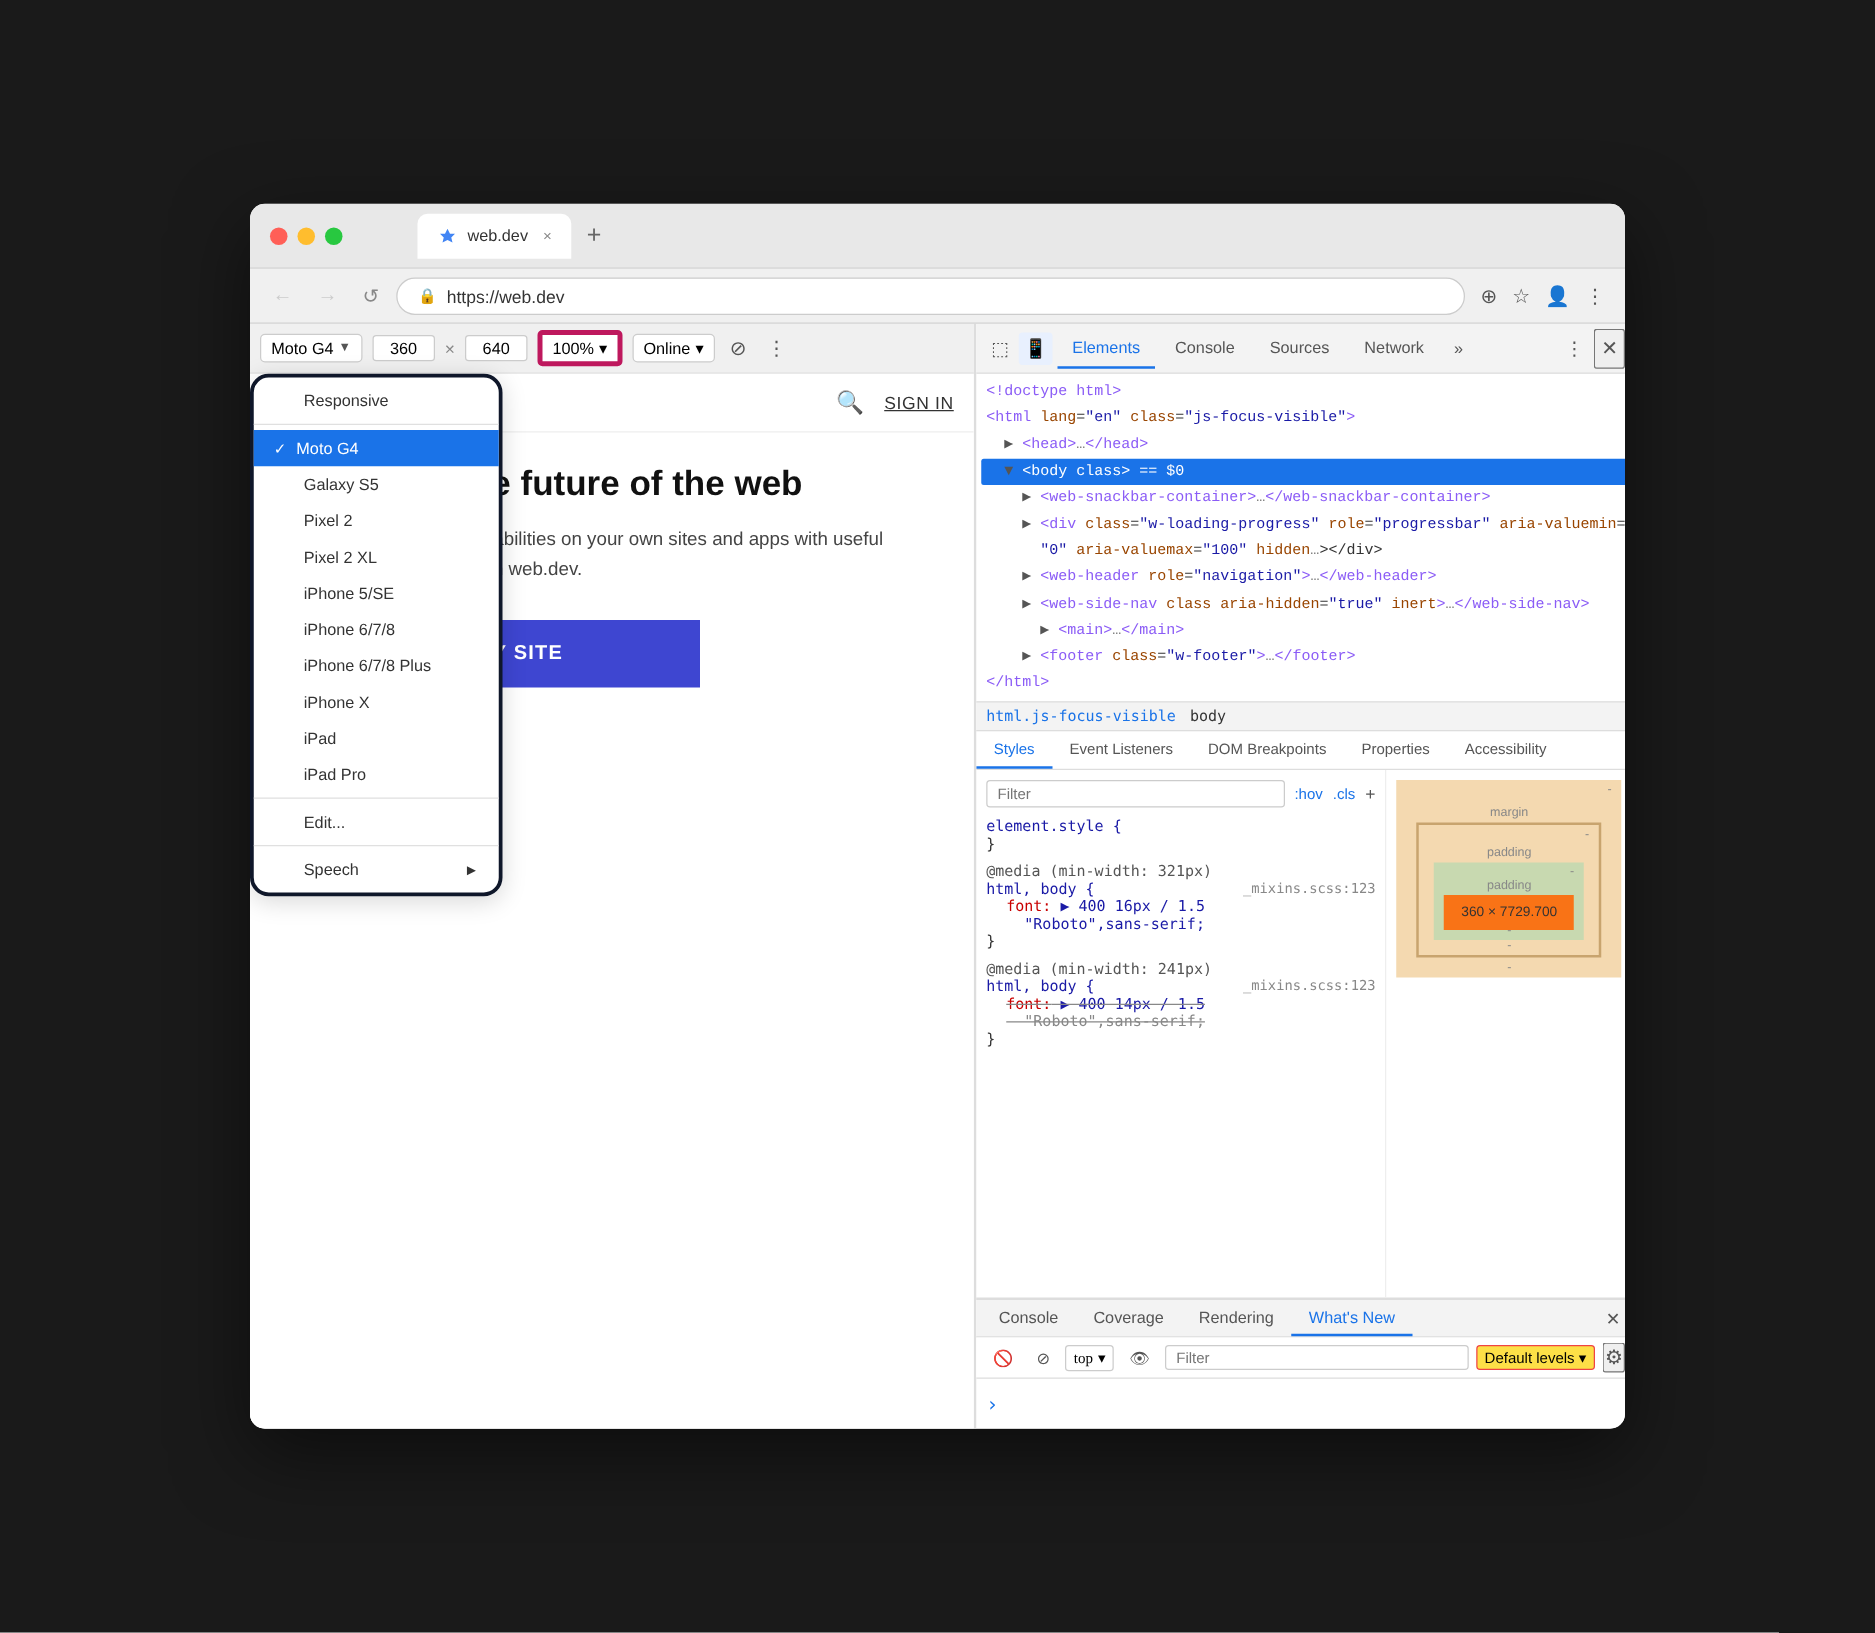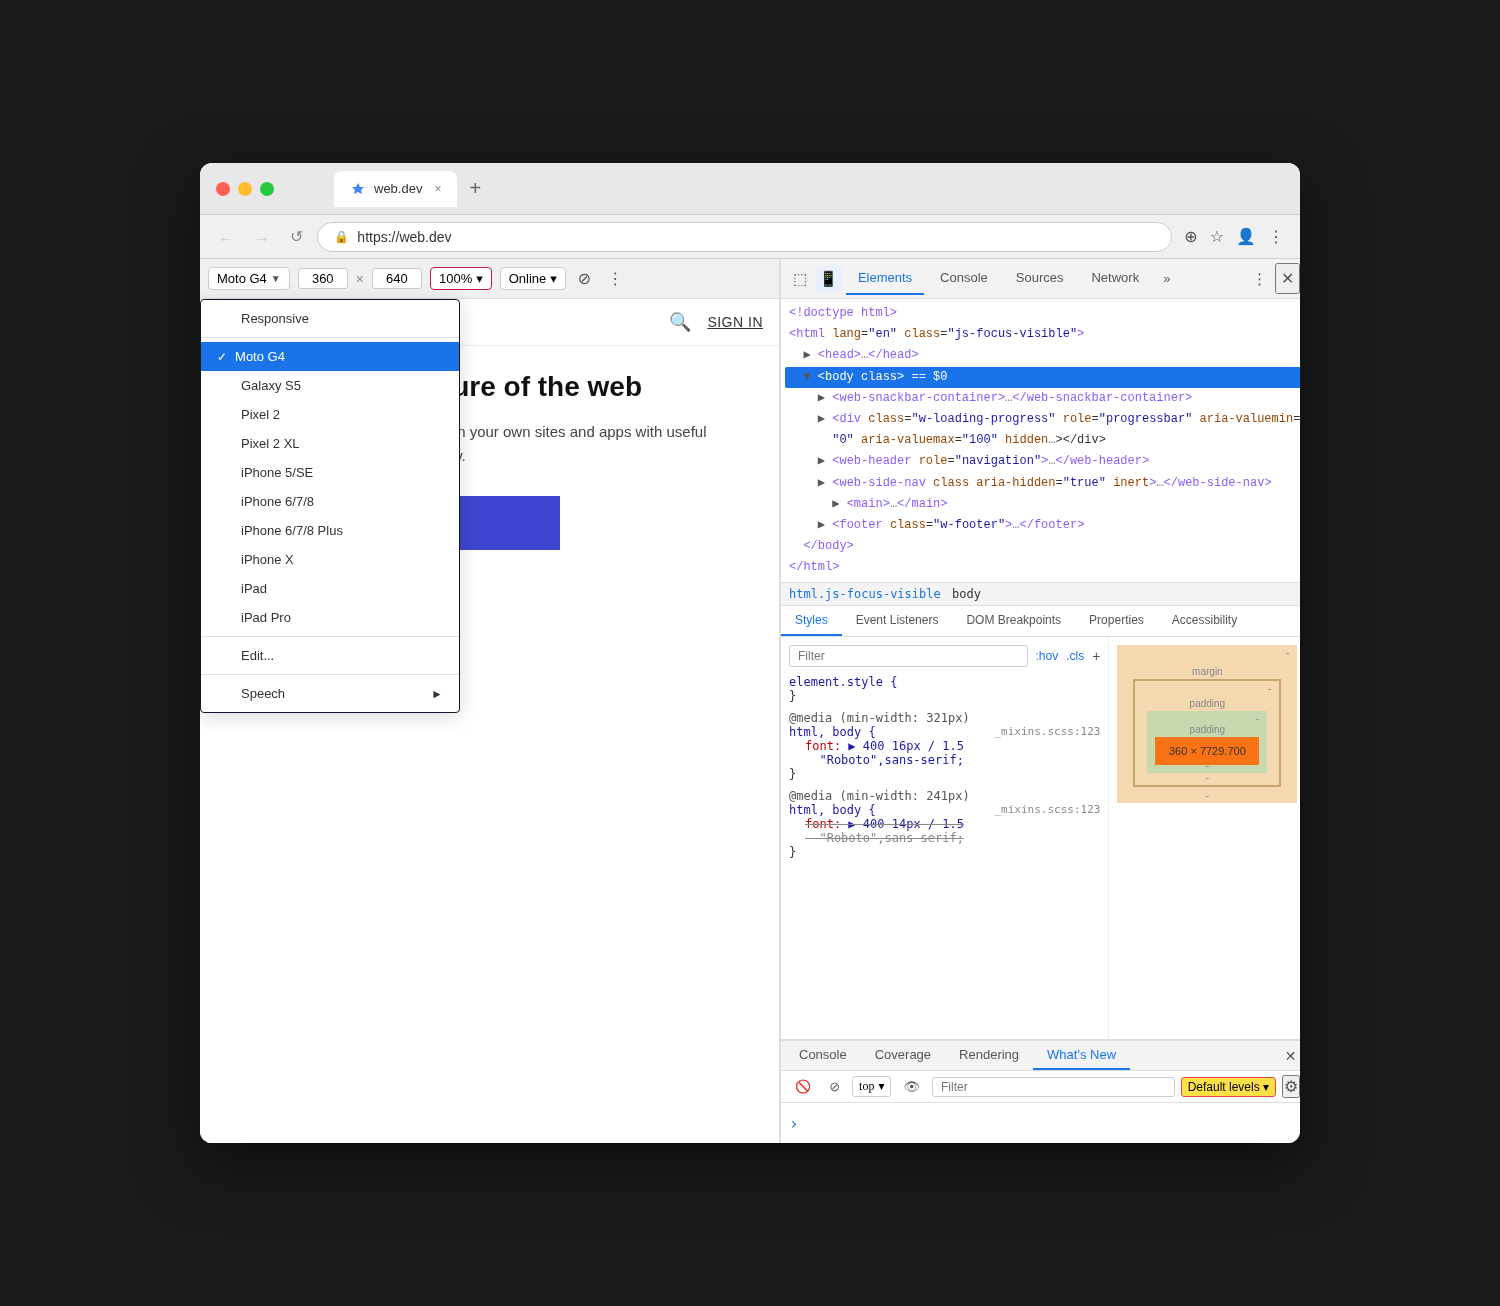--- a/index.html
+++ b/index.html
@@ -123,34 +123,34 @@
       font-size: 13px;
       display: flex;
       align-items: center;
       gap: 4px;
       cursor: pointer;
       position: relative;
     }
     .device-select-arrow { font-size: 10px; color: #555; }
     .dim-input { background: white; border: 1px solid #ccc; border-radius: 3px; padding: 2px 6px; font-size: 13px; width: 50px; text-align: center; }
     .dim-sep { color: #888; font-size: 14px; }
-    .zoom-btn { background: white; border: 1px solid #be185d; border-radius: 4px; padding: 3px 8px; font-size: 13px; display: flex; align-items: center; gap: 4px; cursor: pointer; }
+    .zoom-btn { background: white; border: 4px solid #be185d; border-radius: 4px; padding: 3px 8px; font-size: 13px; display: flex; align-items: center; gap: 4px; cursor: pointer; }
     .online-btn { background: white; border: 1px solid #ccc; border-radius: 4px; padding: 3px 8px; font-size: 13px; display: flex; align-items: center; gap: 4px; cursor: pointer; }
     .device-icon-btn { background: none; border: none; cursor: pointer; color: #555; font-size: 16px; padding: 4px; }
 
     
     .dropdown-overlay {
       position: absolute;
       top: 40px;
       left: 0;
       background: white;
-      border: 1px solid #0f172a;
-      border-radius: 4px;
+      border: 3px solid #0f172a;
+      border-radius: 15px;
       box-shadow: 0 4px 20px rgba(0,0,0,0.15);
-      width: 260px;
+      width: 202px;
       z-index: 100;
       padding: 4px 0;
     }
     .dropdown-item {
       padding: 7px 16px;
       font-size: 13px;
       color: #333;
       cursor: pointer;
       display: flex;
       align-items: center;
@@ -577,21 +577,20 @@
         <div class="dom-line"><span class="dom-tag">&lt;html</span> <span class="dom-attr-name">lang</span>=<span class="dom-attr-value">"en"</span> <span class="dom-attr-name">class</span>=<span class="dom-attr-value">"js-focus-visible"</span><span class="dom-tag">&gt;</span></div>
         <div class="dom-line">&nbsp;&nbsp;<span class="dom-triangle">▶</span> <span class="dom-tag">&lt;head&gt;</span><span class="dom-ellipsis">…</span><span class="dom-tag">&lt;/head&gt;</span></div>
         <div class="dom-line selected">&nbsp;&nbsp;<span class="dom-triangle">▼</span> <span class="dom-tag">&lt;body</span> <span class="dom-attr-name">class</span>&gt; == $0</div>
         <div class="dom-line">&nbsp;&nbsp;&nbsp;&nbsp;<span class="dom-triangle">▶</span> <span class="dom-tag">&lt;web-snackbar-container&gt;</span><span class="dom-ellipsis">…</span><span class="dom-tag">&lt;/web-snackbar-container&gt;</span></div>
         <div class="dom-line">&nbsp;&nbsp;&nbsp;&nbsp;<span class="dom-triangle">▶</span> <span class="dom-tag">&lt;div</span> <span class="dom-attr-name">class</span>=<span class="dom-attr-value">"w-loading-progress"</span> <span class="dom-attr-name">role</span>=<span class="dom-attr-value">"progressbar"</span> <span class="dom-attr-name">aria-valuemin</span>=</div>
         <div class="dom-line">&nbsp;&nbsp;&nbsp;&nbsp;&nbsp;&nbsp;<span class="dom-attr-value">"0"</span> <span class="dom-attr-name">aria-valuemax</span>=<span class="dom-attr-value">"100"</span> <span class="dom-attr-name">hidden</span><span class="dom-ellipsis">…</span>&gt;&lt;/div&gt;</div>
         <div class="dom-line">&nbsp;&nbsp;&nbsp;&nbsp;<span class="dom-triangle">▶</span> <span class="dom-tag">&lt;web-header</span> <span class="dom-attr-name">role</span>=<span class="dom-attr-value">"navigation"</span><span class="dom-tag">&gt;</span><span class="dom-ellipsis">…</span><span class="dom-tag">&lt;/web-header&gt;</span></div>
         <div class="dom-line">&nbsp;&nbsp;&nbsp;&nbsp;<span class="dom-triangle">▶</span> <span class="dom-tag">&lt;web-side-nav</span> <span class="dom-attr-name">class</span> <span class="dom-attr-name">aria-hidden</span>=<span class="dom-attr-value">"true"</span> <span class="dom-attr-name">inert</span><span class="dom-tag">&gt;</span><span class="dom-ellipsis">…</span><span class="dom-tag">&lt;/web-side-nav&gt;</span></div>
         <div class="dom-line">&nbsp;&nbsp;&nbsp;&nbsp;&nbsp;&nbsp;<span class="dom-triangle">▶</span> <span class="dom-tag">&lt;main&gt;</span><span class="dom-ellipsis">…</span><span class="dom-tag">&lt;/main&gt;</span></div>
         <div class="dom-line">&nbsp;&nbsp;&nbsp;&nbsp;<span class="dom-triangle">▶</span> <span class="dom-tag">&lt;footer</span> <span class="dom-attr-name">class</span>=<span class="dom-attr-value">"w-footer"</span><span class="dom-tag">&gt;</span><span class="dom-ellipsis">…</span><span class="dom-tag">&lt;/footer&gt;</span></div>
-        <div class="dom-line">&nbsp;&nbsp;<span class="dom-tag">&lt;/body&gt;</span></div>
         <div class="dom-line"><span class="dom-tag">&lt;/html&gt;</span></div>
       </div>
 
       <div class="dom-breadcrumb">
         <span class="bc-item">html.js-focus-visible</span>
         <span class="bc-sep"> </span>
         <span class="bc-current">body</span>
       </div>
 
       <div class="styles-panel">

